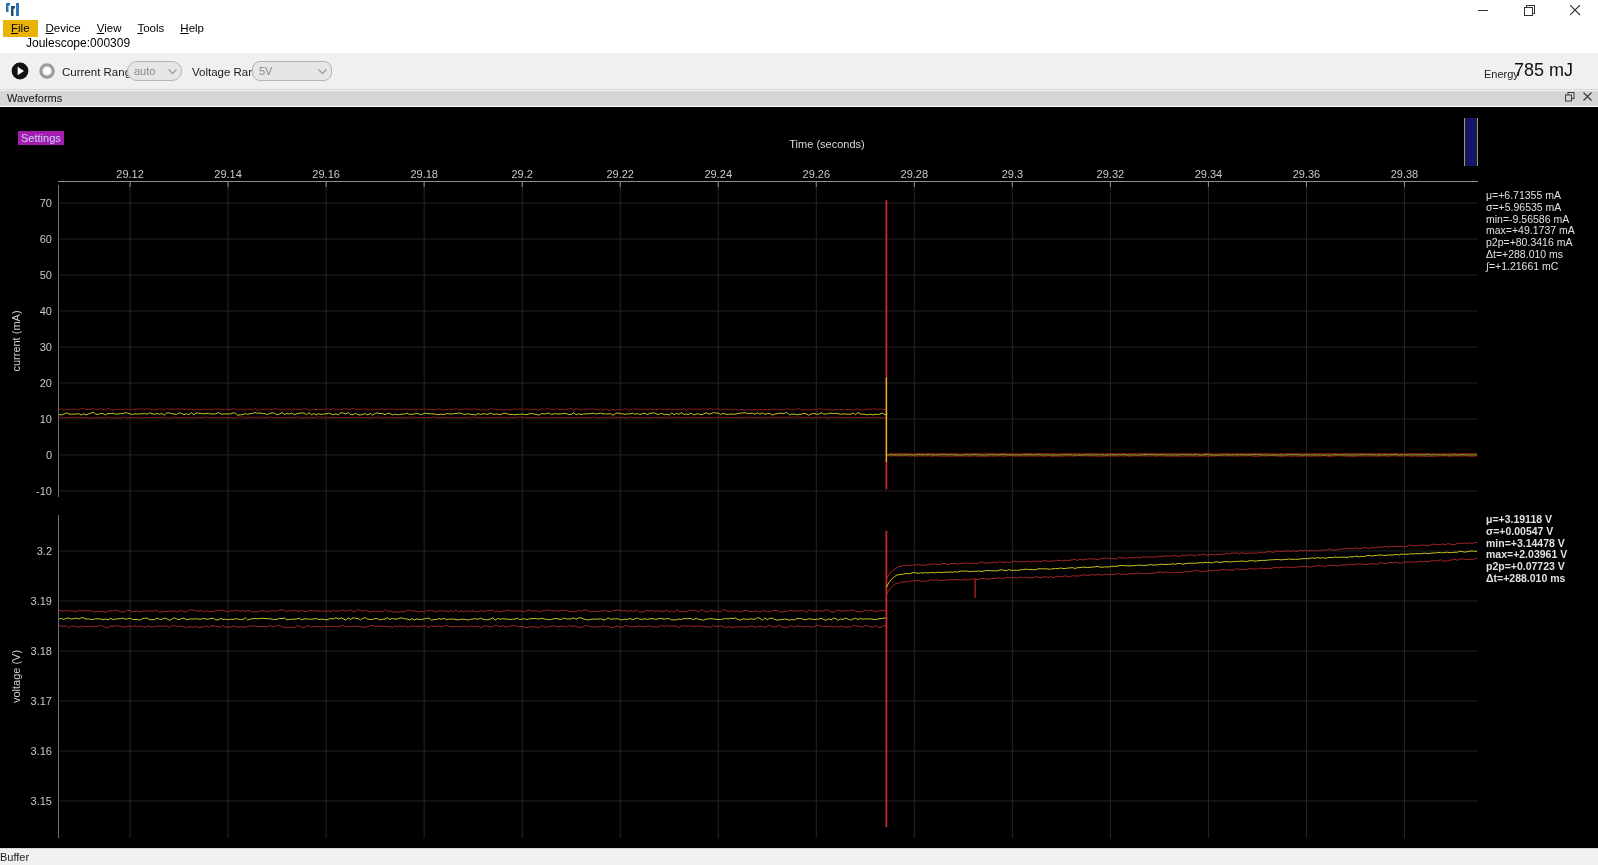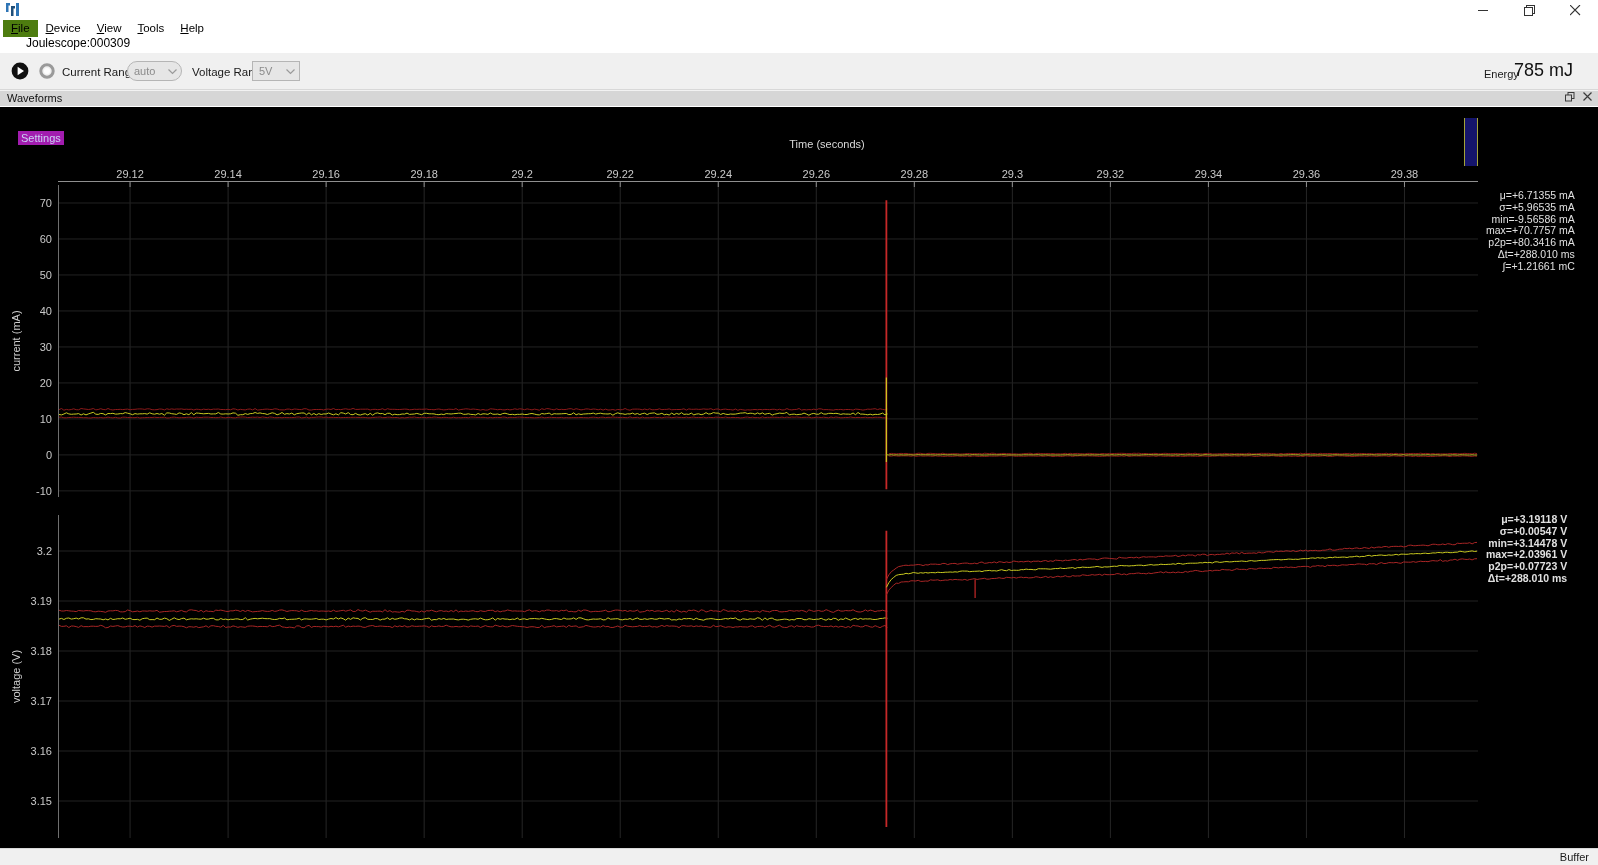--- a/index.html
+++ b/index.html
@@ -10,45 +10,45 @@
   }
   
   .titlebar { position:absolute; left:0; top:0; width:1598px; height:20px; background:#ffffff; }
   .app-icon { position:absolute; left:6px; top:3px; width:13px; height:13px; }
   .title-text { position:absolute; left:26px; top:3px; font-size:12px; color:#000;margin-top:33px; }
   .win-controls { position:absolute; right:0; top:0; display:flex; }
   .win-btn { width:46px; height:20px; display:flex; align-items:center; justify-content:center; }
   
   .menubar { position:absolute; left:0; top:20px; width:1598px; height:17px; background:#ffffff; display:flex; align-items:stretch; padding-left:3px; }
   .menu-item { font-size:11.5px; padding:2px 8px 0 8px; color:#000; }
-  .menu-item.active { background:#4d7c0f; }
+  .menu-item.active { background:#eab308; }
   .menu-item u { text-decoration:underline; }
   
   .dock-header { position:absolute; left:0; width:1598px; height:16px; background:#d6d6d6; border-top:1px solid #f2f2f2; font-size:11px; line-height:15px; padding-left:7px; color:#111; }
   .dock-icons { position:absolute; right:6px; top:1px; display:flex; gap:8px; }
   .dock-icons svg { display:block; }
   
   .toolbar { position:absolute; left:0; top:53px; width:1598px; height:37px; background:#f0f0f0; border-bottom:1px solid #d8d8d8; }
   .tb-label { position:absolute; font-size:11.5px; color:#1a1a1a; top:13px; }
   .combo { position:absolute; top:8px; height:20px; background:#e6e6e6; border:1px solid #b5b5b5; font-size:11px; color:#8b8b8b; padding:3px 16px 0 6px; }
   .combo .chev { position:absolute; right:4px; top:7px; }
   .energy-label { position:absolute; left:1484px; top:15px; font-size:11px; color:#1a1a1a; }
   .energy-value { position:absolute; left:1514px; top:7px; font-size:18px; color:#111; }
   
   .wave-area { position:absolute; left:0; top:107px; width:1598px; height:741px; background:#000; }
   .settings-btn { position:absolute; left:18px; top:24px; background:#a21caf; color:#ccd1f5; font-size:11px; padding:1px 3px; }
   .time-axis-label { position:absolute; left:727px; top:31px; width:200px; text-align:center; font-size:11px; color:#d8d8d8; }
   .buffer-indicator { position:absolute; left:1464px; top:11px; width:14px; height:48px; background:#15156b; border-left:1px solid #a3a33a; border-right:1px solid #a3a33a; }
   #wave-svg { position:absolute; left:0; top:0; width:1598px; height:741px; }
   #wave-svg text { font-family:"Liberation Sans", sans-serif; }
-  .stats { position:absolute; font-size:10.5px; line-height:11.8px; color:#e0e0e0; text-align:right; white-space:nowrap; }
+  .stats { position:absolute; font-size:10.5px; line-height:11.8px; color:#e0e0e0; text-align:left; white-space:nowrap; }
   .stats-current { left:1486px; top:83px; }
   .stats-voltage { left:1486px; top:407px;font-weight:bold; }
   
-  .statusbar { position:absolute; left:0; top:848px; width:1598px; height:17px; background:#f0f0f0; border-top:1px solid #d8d8d8; font-size:11px; color:#1a1a1a; text-align:right; padding:2px 9px 0 0; }
+  .statusbar { position:absolute; left:0; top:848px; width:1598px; height:17px; background:#f0f0f0; border-top:1px solid #d8d8d8; font-size:11px; color:#1a1a1a; padding:2px 9px 0 0; }
 </style>
 </head>
 <body>
 
 <div id="window">
 
   <div class="titlebar">
     <svg class="app-icon" viewBox="0 0 13 13">
       <rect x="0" y="0" width="4" height="2.5" fill="#2e75b6"></rect>
       <rect x="0" y="0" width="2.5" height="9" fill="#2e75b6"></rect>
@@ -96,21 +96,21 @@
       <circle cx="8" cy="8" r="3" fill="#fdfdfd"></circle>
     </svg>
     <span class="tb-label" style="left:62px;">Current Range</span>
     <div class="combo" style="left:127px;width:55px;border-radius:10px;">
       <span>auto</span>
       <svg class="chev" width="9" height="6" viewBox="0 0 9 6">
           <path d="M0.5,0.5 L4.5,4.5 L8.5,0.5" fill="none" stroke="#9a9a9a" stroke-width="1.2"></path>
         </svg>
     </div>
     <span class="tb-label" style="left:192px;">Voltage Range</span>
-    <div class="combo" style="left:252px;width:48px;">
+    <div class="combo" style="left:252px;width:80px;border-radius:8px;">
       <span>5V</span>
       <svg class="chev" width="9" height="6" viewBox="0 0 9 6">
           <path d="M0.5,0.5 L4.5,4.5 L8.5,0.5" fill="none" stroke="#9a9a9a" stroke-width="1.2"></path>
         </svg>
     </div>
     <span class="energy-label">Energy</span>
     <span class="energy-value">785 mJ</span>
   </div>
 
   <div class="dock-header" style="top:90px;">
@@ -222,21 +222,21 @@
         <line x1="975.1005181347209" y1="579.1914071694472" x2="975.1005181347209" y2="597.9999999999998" stroke="#c62828" stroke-width="1.2"></line>
         <path d="M886.4,587.3L888.8,582.8L891.3,579.4L893.7,577.4L896.2,575.4L898.6,574.7L901.1,574.4L903.5,574.2L906.0,573.3L908.4,573.8L910.9,573.3L913.3,572.5L915.8,572.9L918.2,573.3L920.7,572.7L923.1,573.1L925.6,572.5L928.0,573.0L930.5,572.6L932.9,572.6L935.4,572.8L937.8,572.2L940.3,572.5L942.8,572.5L945.2,572.2L947.7,572.2L950.1,572.0L952.6,572.2L955.0,571.8L957.5,572.1L959.9,571.3L962.4,571.0L964.8,571.1L967.3,571.1L969.7,571.7L972.2,571.4L974.6,571.3L977.1,571.2L979.5,571.0L982.0,571.6L984.4,570.8L986.9,570.7L989.3,570.4L991.8,570.9L994.2,570.7L996.7,571.0L999.1,570.3L1001.6,569.7L1004.0,570.4L1006.5,570.7L1008.9,569.6L1011.4,570.5L1013.8,570.2L1016.3,570.3L1018.7,570.3L1021.2,569.6L1023.6,569.7L1026.1,569.1L1028.5,569.5L1031.0,569.4L1033.4,569.7L1035.9,569.8L1038.3,568.7L1040.8,568.8L1043.2,568.8L1045.7,568.8L1048.1,569.0L1050.6,569.2L1053.0,568.8L1055.5,568.5L1057.9,568.6L1060.4,568.0L1062.8,568.5L1065.3,568.5L1067.7,568.1L1070.2,567.9L1072.6,567.6L1075.1,568.5L1077.5,567.6L1080.0,567.7L1082.4,567.1L1084.9,567.3L1087.3,567.4L1089.8,567.4L1092.2,567.1L1094.7,566.9L1097.1,566.4L1099.6,566.9L1102.1,567.4L1104.5,566.8L1107.0,567.0L1109.4,566.8L1111.9,566.4L1114.3,566.2L1116.8,566.4L1119.2,565.6L1121.7,565.5L1124.1,565.8L1126.6,565.7L1129.0,566.0L1131.5,565.7L1133.9,565.7L1136.4,565.3L1138.8,565.2L1141.3,565.2L1143.7,565.7L1146.2,565.3L1148.6,564.9L1151.1,564.6L1153.5,565.1L1156.0,564.9L1158.4,564.8L1160.9,564.2L1163.3,564.5L1165.8,564.5L1168.2,564.3L1170.7,564.3L1173.1,563.8L1175.6,564.3L1178.0,563.3L1180.5,563.6L1182.9,564.2L1185.4,563.7L1187.8,563.3L1190.3,563.2L1192.7,563.2L1195.2,563.2L1197.6,563.1L1200.1,562.7L1202.5,562.9L1205.0,562.3L1207.4,562.7L1209.9,562.4L1212.3,563.0L1214.8,561.9L1217.2,561.8L1219.7,562.4L1222.1,562.2L1224.6,561.7L1227.0,561.6L1229.5,561.9L1231.9,561.8L1234.4,561.4L1236.8,561.4L1239.3,561.3L1241.7,561.0L1244.2,561.3L1246.6,561.5L1249.1,560.8L1251.5,560.6L1254.0,561.1L1256.4,561.0L1258.9,560.6L1261.4,560.4L1263.8,560.4L1266.3,560.3L1268.7,560.0L1271.2,559.8L1273.6,559.7L1276.1,559.6L1278.5,559.5L1281.0,559.9L1283.4,559.6L1285.9,559.5L1288.3,559.1L1290.8,559.2L1293.2,559.4L1295.7,559.2L1298.1,559.4L1300.6,558.9L1303.0,558.7L1305.5,558.6L1307.9,558.7L1310.4,558.1L1312.8,557.9L1315.3,558.3L1317.7,557.6L1320.2,558.1L1322.6,557.7L1325.1,558.3L1327.5,557.8L1330.0,557.3L1332.4,557.7L1334.9,557.0L1337.3,557.4L1339.8,557.3L1342.2,557.1L1344.7,557.1L1347.1,557.5L1349.6,556.8L1352.0,556.9L1354.5,556.5L1356.9,556.1L1359.4,556.9L1361.8,556.4L1364.3,556.5L1366.7,555.7L1369.2,555.3L1371.6,556.2L1374.1,555.5L1376.5,555.5L1379.0,555.1L1381.4,555.0L1383.9,555.4L1386.3,555.4L1388.8,554.9L1391.2,555.2L1393.7,554.9L1396.1,554.3L1398.6,555.0L1401.0,554.1L1403.5,554.2L1405.9,554.3L1408.4,554.2L1410.8,553.7L1413.3,553.9L1415.8,553.6L1418.2,553.6L1420.7,553.8L1423.1,553.3L1425.6,553.2L1428.0,553.6L1430.5,553.3L1432.9,552.9L1435.4,553.0L1437.8,552.5L1440.3,552.6L1442.7,552.9L1445.2,552.3L1447.6,552.3L1450.1,552.7L1452.5,552.6L1455.0,552.2L1457.4,552.2L1459.9,551.2L1462.3,551.6L1464.8,552.1L1467.2,551.7L1469.7,551.3L1472.1,550.9L1474.6,551.5L1477.0,551.1" stroke="#c9c920" fill="none" stroke-width="1"></path>
       </svg>
     <div class="settings-btn">Settings</div>
     <div class="time-axis-label">Time (seconds)</div>
     <div class="buffer-indicator"></div>
     <div class="stats stats-current">
         <div>μ=+6.71355 mA</div>
         <div>σ=+5.96535 mA</div>
         <div>min=-9.56586 mA</div>
-        <div>max=+70.7757 mA</div>
+        <div>max=+49.1737 mA</div>
         <div>p2p=+80.3416 mA</div>
         <div>Δt=+288.010 ms</div>
         <div>∫=+1.21661 mC</div>
       </div>
     <div class="stats stats-voltage">
         <div>μ=+3.19118  V</div>
         <div>σ=+0.00547  V</div>
         <div>min=+3.14478  V</div>
         <div>max=+2.03961  V</div>
         <div>p2p=+0.07723  V</div>

